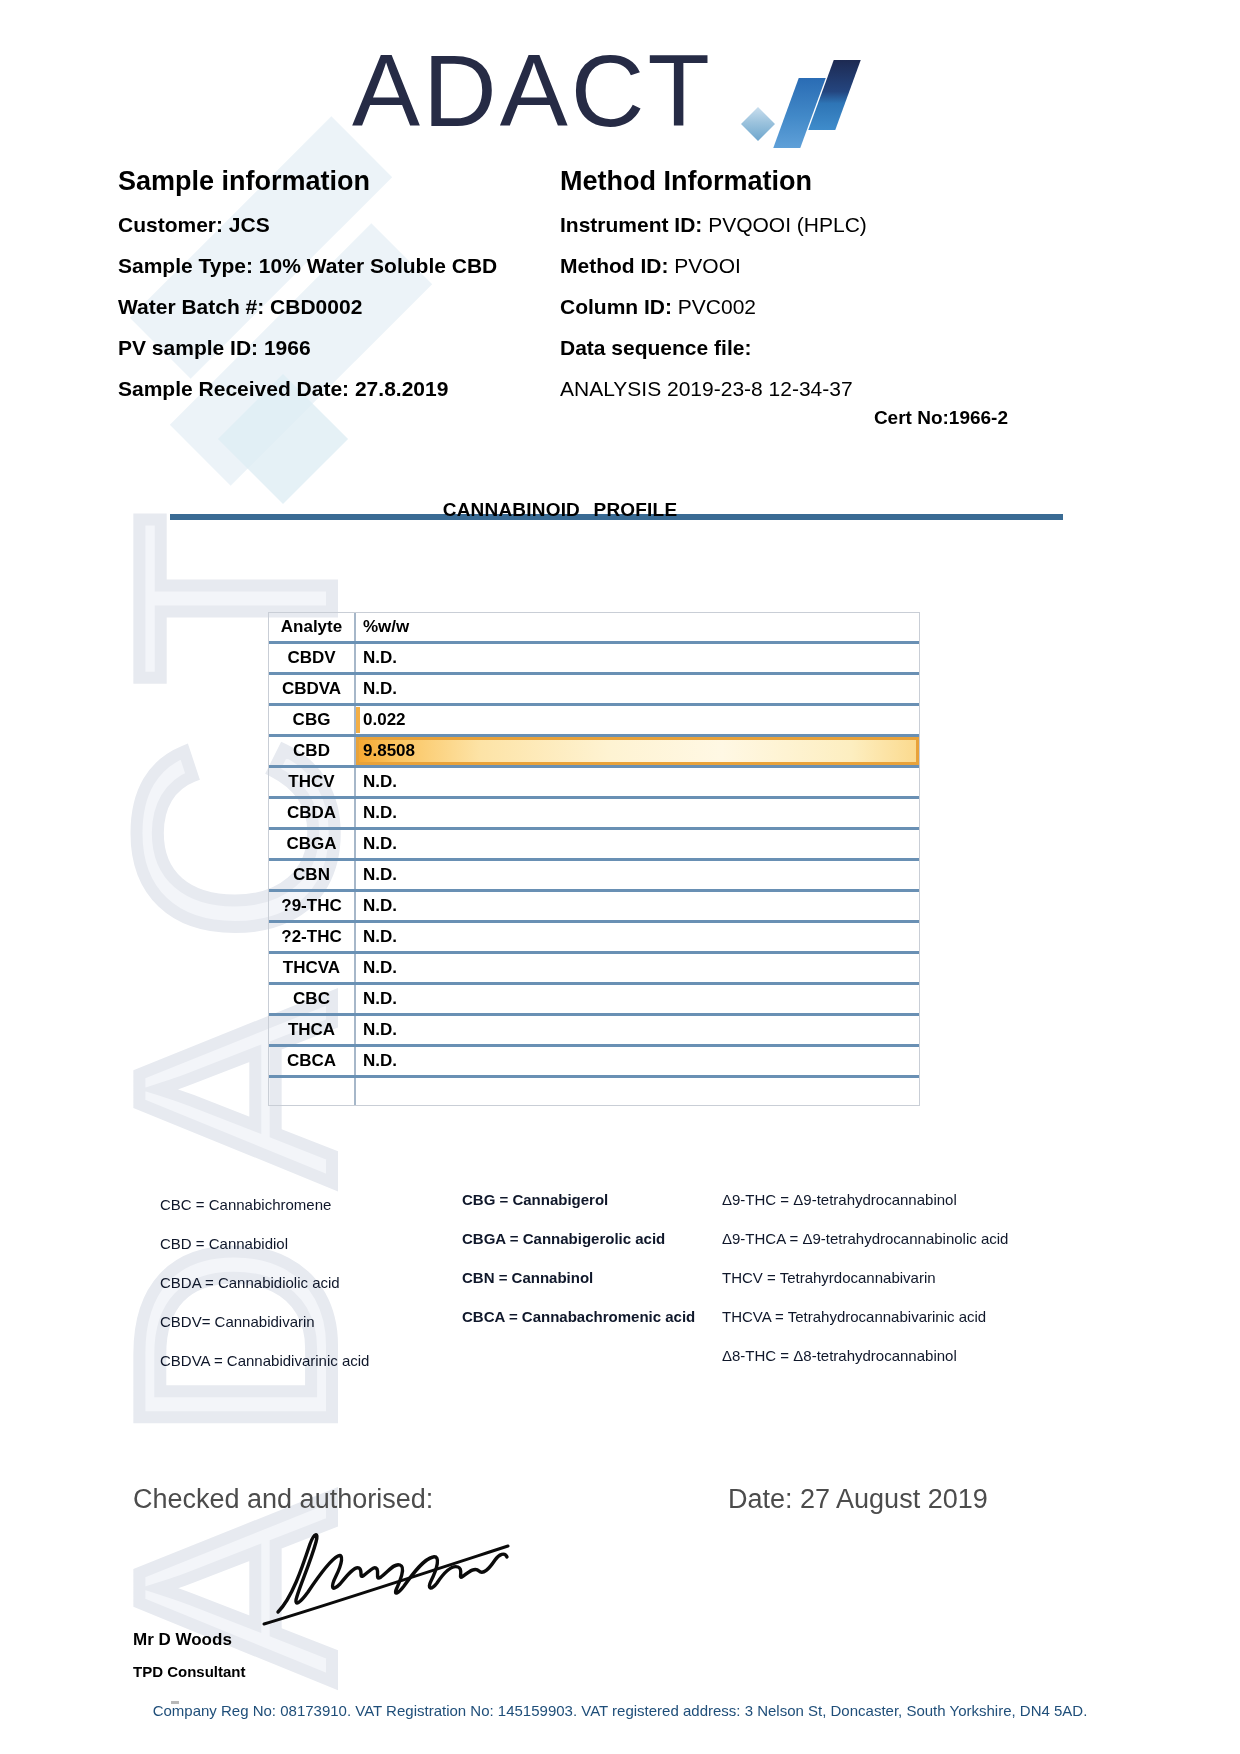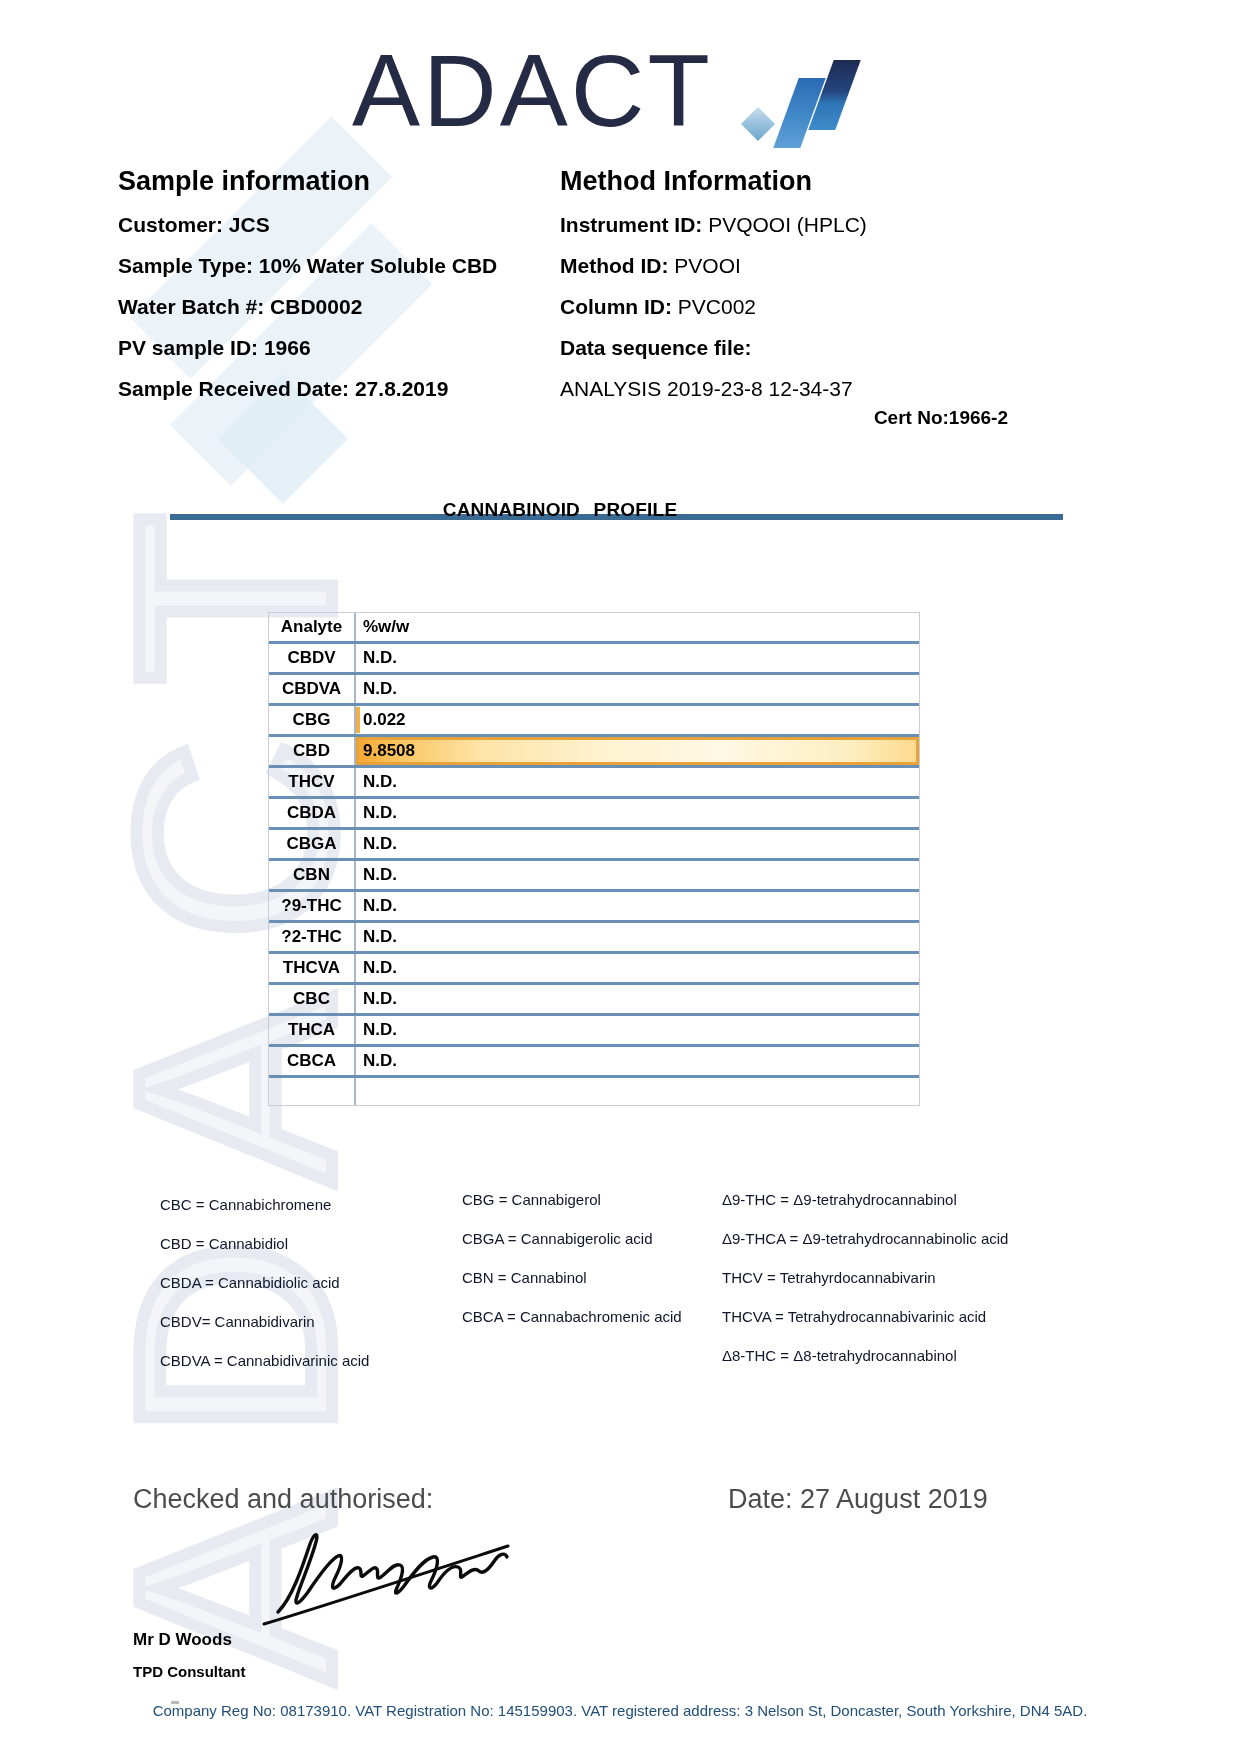--- a/index.html
+++ b/index.html
@@ -67,21 +67,21 @@
     background:linear-gradient(90deg,#f6a62f 0%,#fac45f 7%,#fde3a6 22%,#fef3d2 45%,
       #fff8e4 65%,#fdeec0 88%,#fbd98c 100%);
     box-shadow:inset 0 0 0 3px #e8a23a;
   }
   .tcell-v.caret::before { content:""; position:absolute; left:0; top:1px; bottom:1px;
     width:4px; background:#f3ae45; }
 
   
   .legend { position:absolute; font-size:15px; color:#0f172a; }
   .legend.c1 { left:160px; top:1196px; }
-  .legend.c2 { left:462px; top:1191px; }
+  .legend.c2 { left:462px; top:1191px;font-weight:bold; }
   .legend.c3 { left:722px; top:1191px; }
   .legend-item { margin-bottom:22px; white-space:nowrap; }
 
   
   .checked-label { position:absolute; left:133px; top:1484px; font-size:27px; color:#4c4c4c; }
   .date-label { position:absolute; left:728px; top:1484px; font-size:27px; color:#4c4c4c; }
   .signature { position:absolute; left:258px; top:1524px; }
   .auth-name { position:absolute; left:133px; top:1630px; font-size:17px; font-weight:bold; }
   .auth-role { position:absolute; left:133px; top:1663px; font-size:15px; font-weight:bold; }
   .stray-mark { position:absolute; left:171px; top:1701px; width:8px; height:3px; background:#b9b9b9; }

